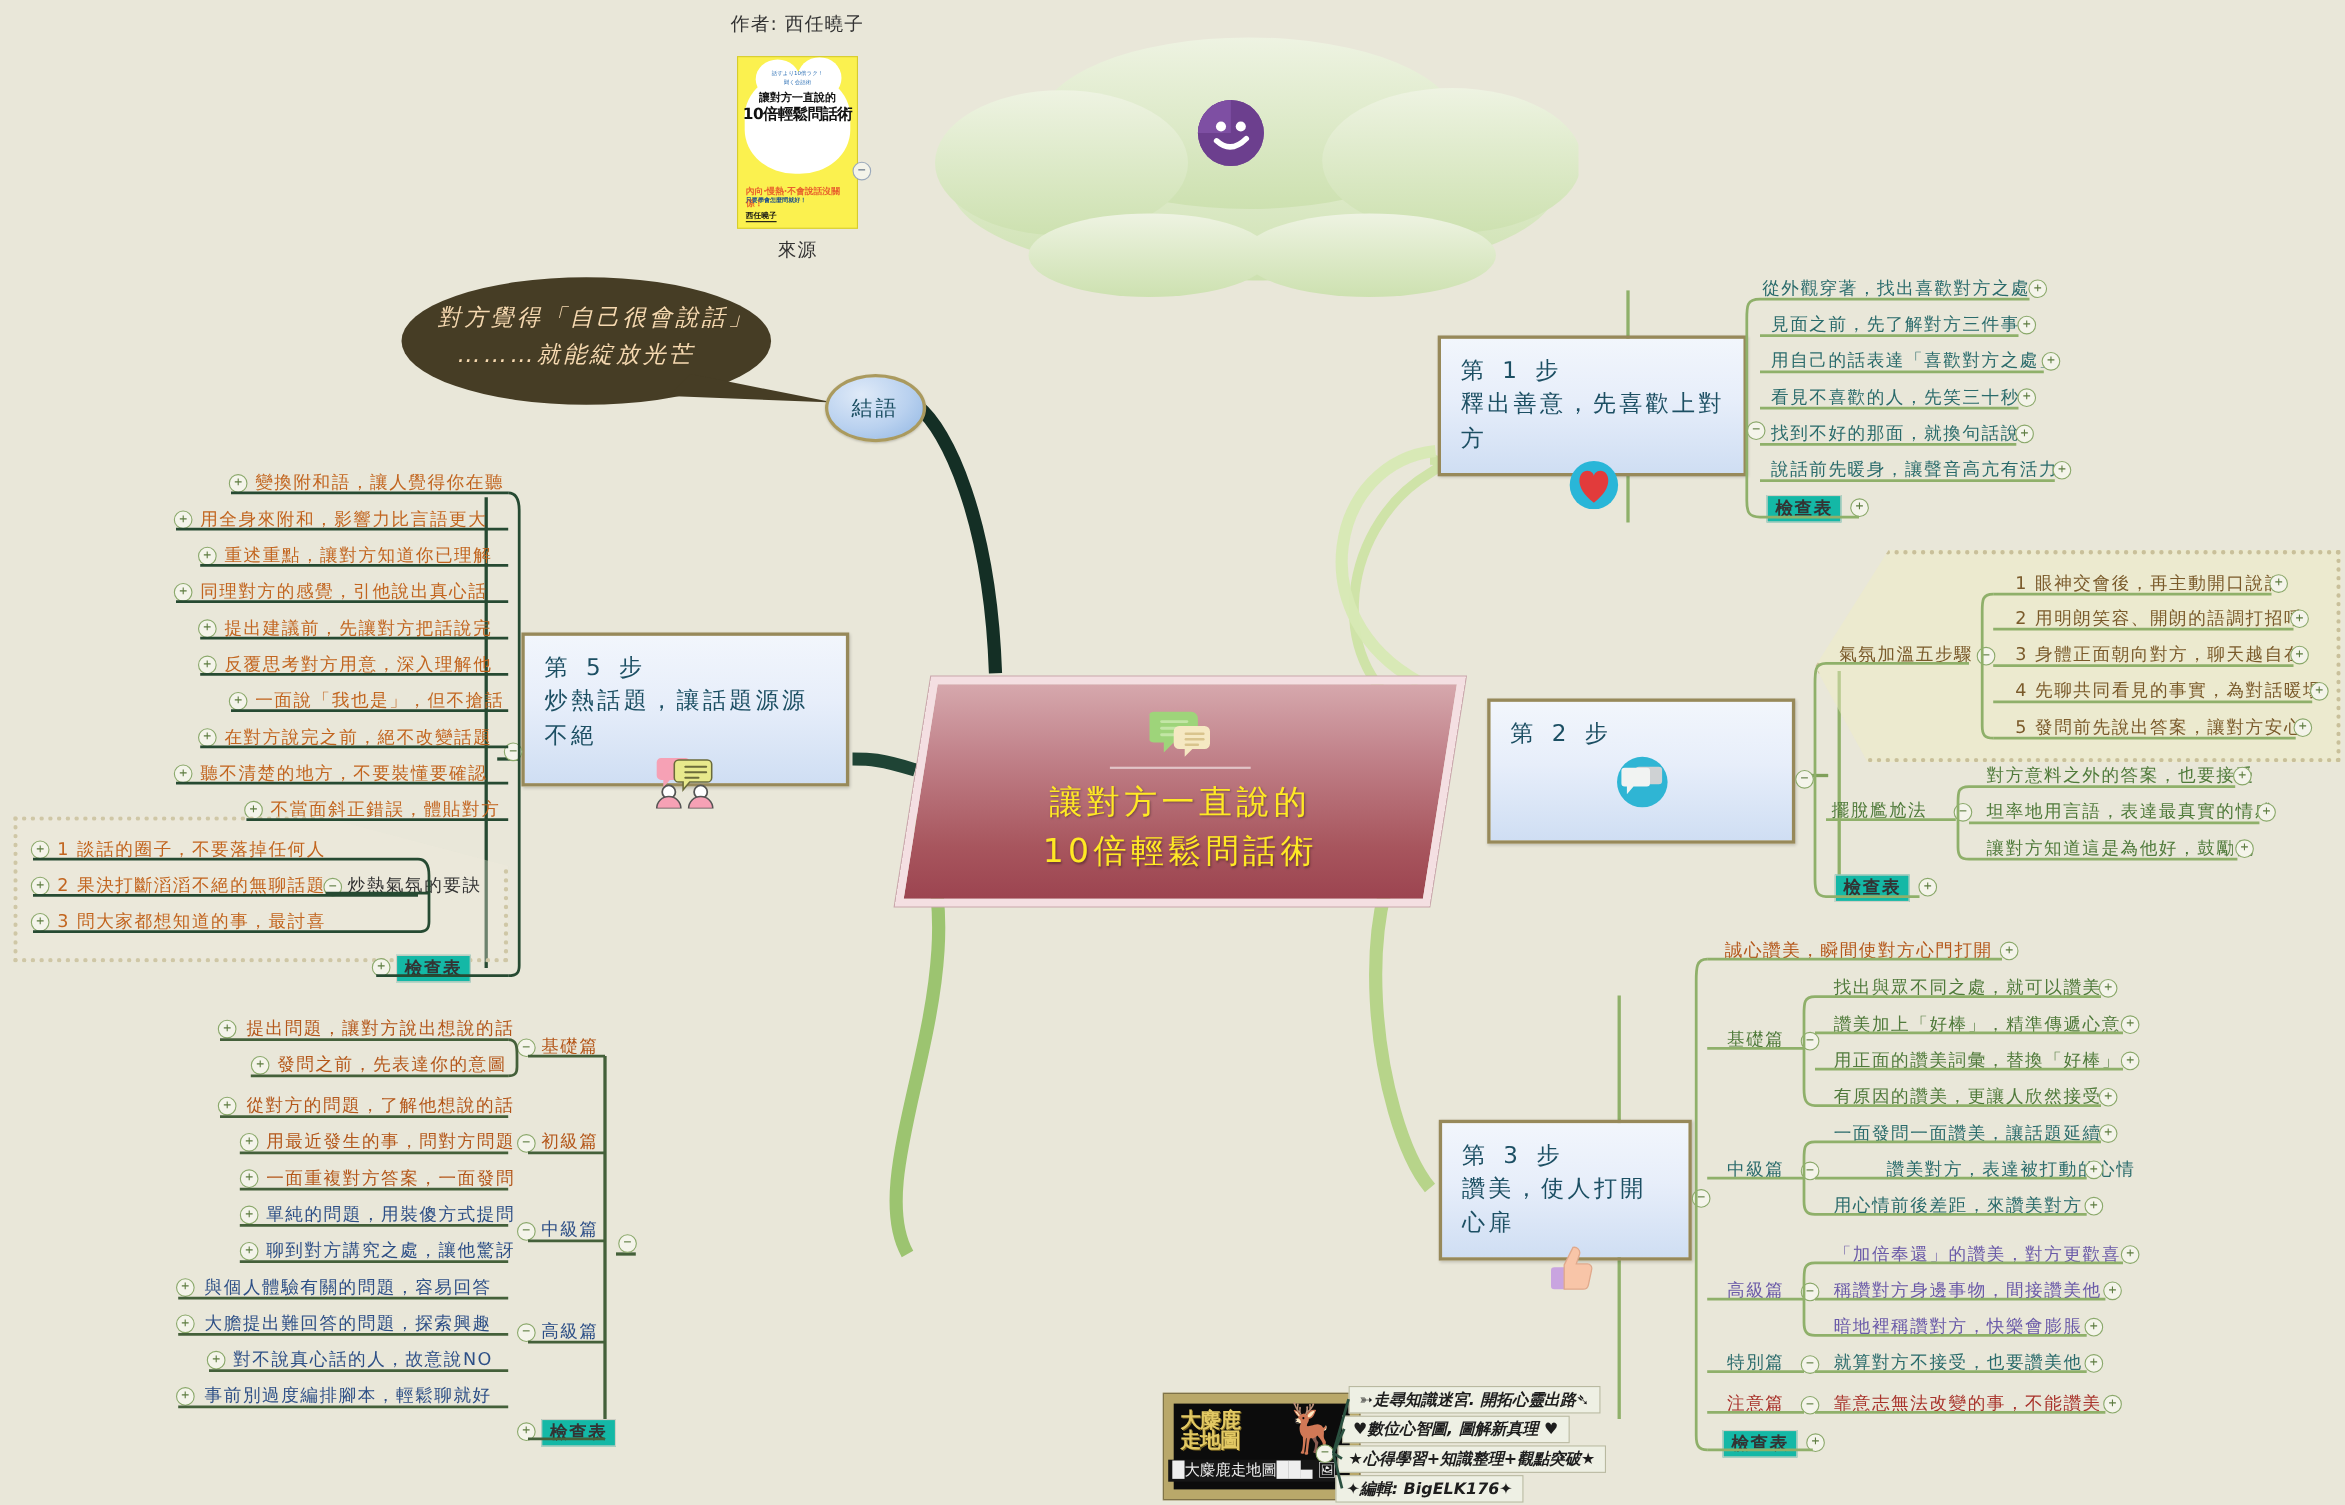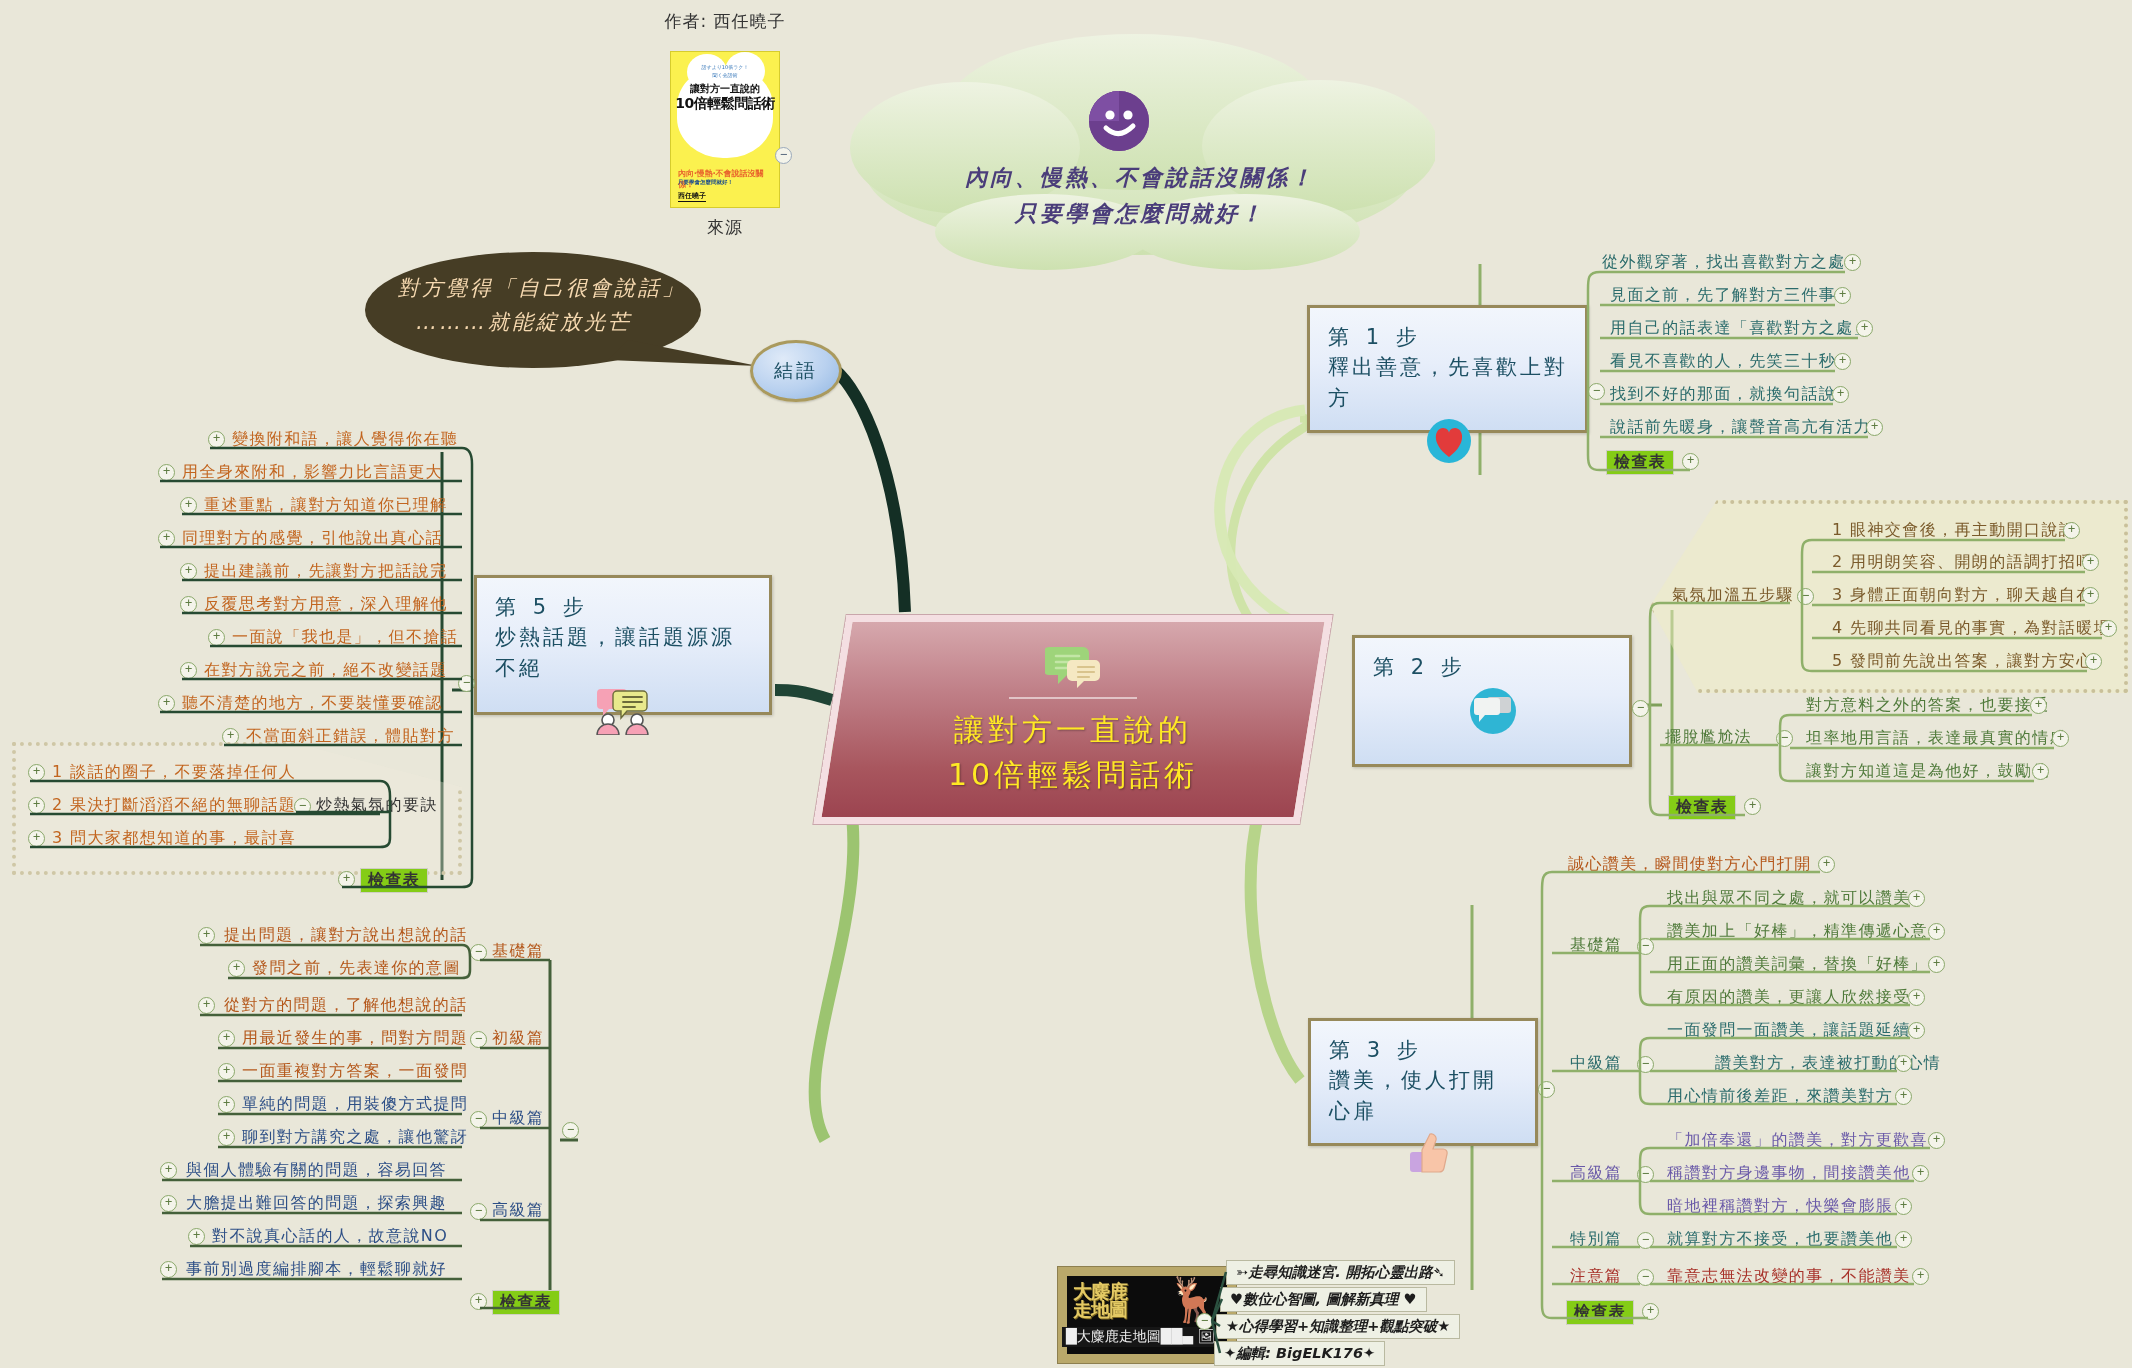--- a/index.html
+++ b/index.html
@@ -34,21 +34,21 @@
     background:linear-gradient(180deg,#f2f6fc 0%,#e7eefa 45%,#cfdef3 100%);
     box-shadow:1px 1px 3px rgba(0,0,0,.20);
     padding:14px 16px 8px 18px;box-sizing:border-box;
   }
   .stepbox .l1{color:#1c4f63;font-size:21px;letter-spacing:5px;line-height:1.45;}
   .stepbox .l2{color:#1c4f63;font-size:21px;letter-spacing:3px;line-height:1.45;}
   .stepicon{display:flex;justify-content:center;align-items:center;margin-top:4px;}
 
   
   .leaf{position:absolute;font-size:16px;letter-spacing:1.4px;white-space:nowrap;}
-  .leaf.ck{background:#84cc16;border:1px solid #cfcfc4;padding:1px 7px;font-weight:bold;color:#333;}
+  .leaf.ck{background:#14b8a6;border:1px solid #cfcfc4;padding:1px 7px;font-weight:bold;color:#333;}
 
   
   .tg{position:absolute;width:15px;height:15px;border-radius:50%;
       border:1px solid #8aa86a;background:#f4f4ea;
       font-size:12px;line-height:13px;text-align:center;color:#5f7d43;
       font-family:"DejaVu Sans Mono","Liberation Mono",monospace;}
   .tg.blu{border-color:#9aa9bb;color:#5a6b80;}
 
   
   .dashgrp{position:absolute;border:4px dotted #c9c09a;background:rgba(240,238,195,.45);}
@@ -176,24 +176,20 @@
   </div>
   <div class="abs" style="left:1088px;top:90px;">
     <svg width="62" height="62" viewBox="0 0 62 62">
       <circle cx="31" cy="31" r="30" fill="#7b4b9e"></circle>
       <circle cx="31" cy="31" r="30" fill="#6c3f8e"></circle>
       <path d="M1 31 A30 30 0 0 1 31 1 L31 31 Z" fill="#7e4fa3"></path>
       <circle cx="22" cy="25" r="4.6" fill="#fff"></circle>
       <circle cx="40" cy="25" r="4.6" fill="#fff"></circle>
       <path d="M18 38 Q31 50 45 36" stroke="#fff" stroke-width="5" fill="none" stroke-linecap="round"></path>
     </svg>
-  </div>
-  <div class="abs" style="left:860px;top:160px;width:560px;text-align:center;color:#4a3d7a;font-size:22px;line-height:1.65;letter-spacing:3px;font-style:italic;font-weight:bold;">
-    <div>內向、慢熱、不會說話沒關係！</div>
-    <div>只要學會怎麼問就好！</div>
   </div>
 
   <div class="bubble" style="left:358px;top:248px;">
     <svg width="510" height="145" viewBox="0 0 510 145">
       <ellipse cx="175" cy="62" rx="168" ry="58" fill="#463d25"></ellipse>
       <path d="M270 92 L400 118 L250 112 Z" fill="#463d25"></path>
     </svg>
   </div>
   <div class="bubble-txt" style="left:398px;top:272px;">
     <div>對方覺得「自己很會說話」</div>

